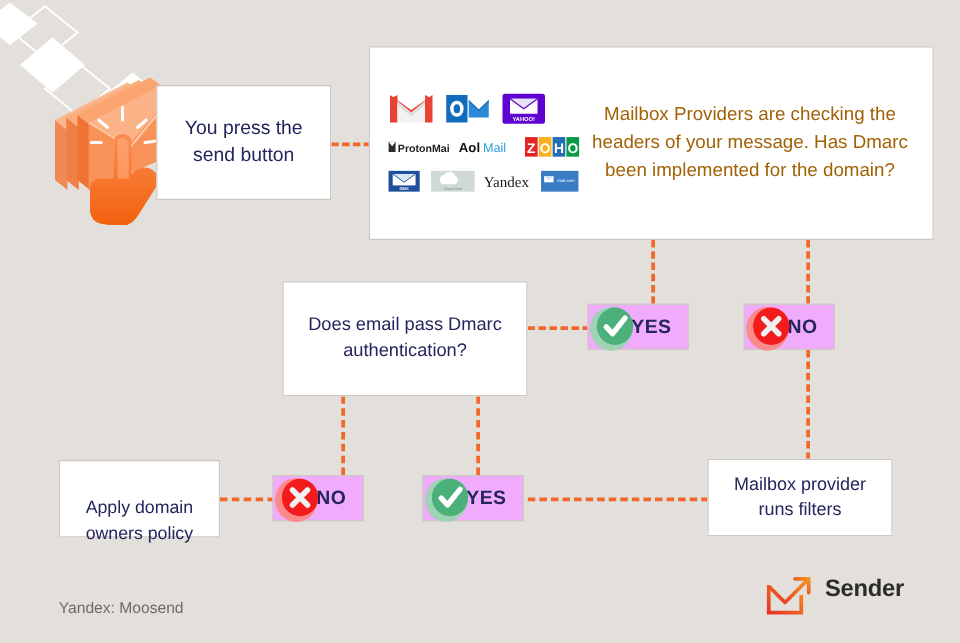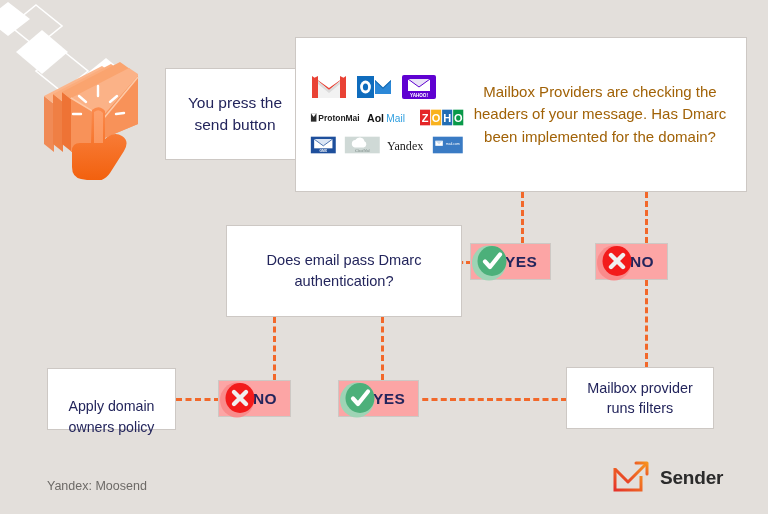--- a/index.html
+++ b/index.html
@@ -20,44 +20,44 @@
     background:#ffffff;
     border:1px solid #cdc8c4;
     display:flex;
     align-items:center;
     justify-content:center;
     text-align:center;
     color:#23255c;
     line-height:1.42;
   }
 
-  #box-send      { left:125px; top:68px;  width:140px; height:92px;  font-size:15.5px; padding:0 10px;margin-left:40px; }
+  #box-send      { left:125px; top:68px;  width:140px; height:92px;  font-size:15.5px; padding:0 10px; }
   #box-main      { left:295px; top:37px;  width:452px; height:155px; }
-  #box-dmarc     { left:226px; top:225px; width:236px; height:92px;  font-size:14.6px; padding:0 12px; }
+  #box-dmarc     { left:226px; top:225px; width:196px; height:92px;  font-size:14.6px; padding:0 12px; }
   #box-apply     { left:47px;  top:368px; width:129px; height:62px;  font-size:14.2px; padding:0 8px; }
   #box-filters   { left:566px; top:367px; width:148px; height:62px;  font-size:14.4px; padding:0 4px; }
 
   
   .main-inner { display:flex; width:100%; height:100%; align-items:center; }
   .logo-pane  { width:172px; padding:6px 4px 6px 14px; display:flex; flex-direction:column;
                 justify-content:center; gap:7px; }
   .logo-row   { display:flex; align-items:center; justify-content:flex-start; gap:7px; }
   .main-text  { flex:1; font-size:15px; color:#a16207; text-align:center; line-height:1.5; padding-right:14px;}
 
   
   .lg { display:block; }
 
   
   .badge {
     position:absolute;
     display:flex;
     align-items:center;
   }
   .badge .plate {
-    background:#fca5a5;
+    background:#f0abfc;
     border:1px solid #cdc8c4;
     height:37px;
     display:flex;
     align-items:center;
     padding:0 13px 0 34px;
     font-size:15.5px;
     color:#23255c;
     font-weight:600;
     letter-spacing:.4px;
   }
@@ -78,21 +78,21 @@
   .dash-h { height:0; border-top:3px dashed #f2682a; }
   .dash-v { width:0;  border-left:3px dashed #f2682a; }
 
   
   #source {
     position:absolute; left:47px; top:479px;
     font-size:12.5px; color:#6d6a67;
   }
   #brand {
     position:absolute; left:612px; top:461px;
-    display:flex; align-items:center; gap:10px;
+    display:flex; align-items:flex-start; gap:10px;
   }
   #brand .wordmark {
     font-size:19px; font-weight:bold; color:#2b2b2b; letter-spacing:-.2px;
   }
 </style>
 </head>
 <body>
 
 <div class="deco">
   <svg width="160" height="110" viewBox="0 0 160 110">

